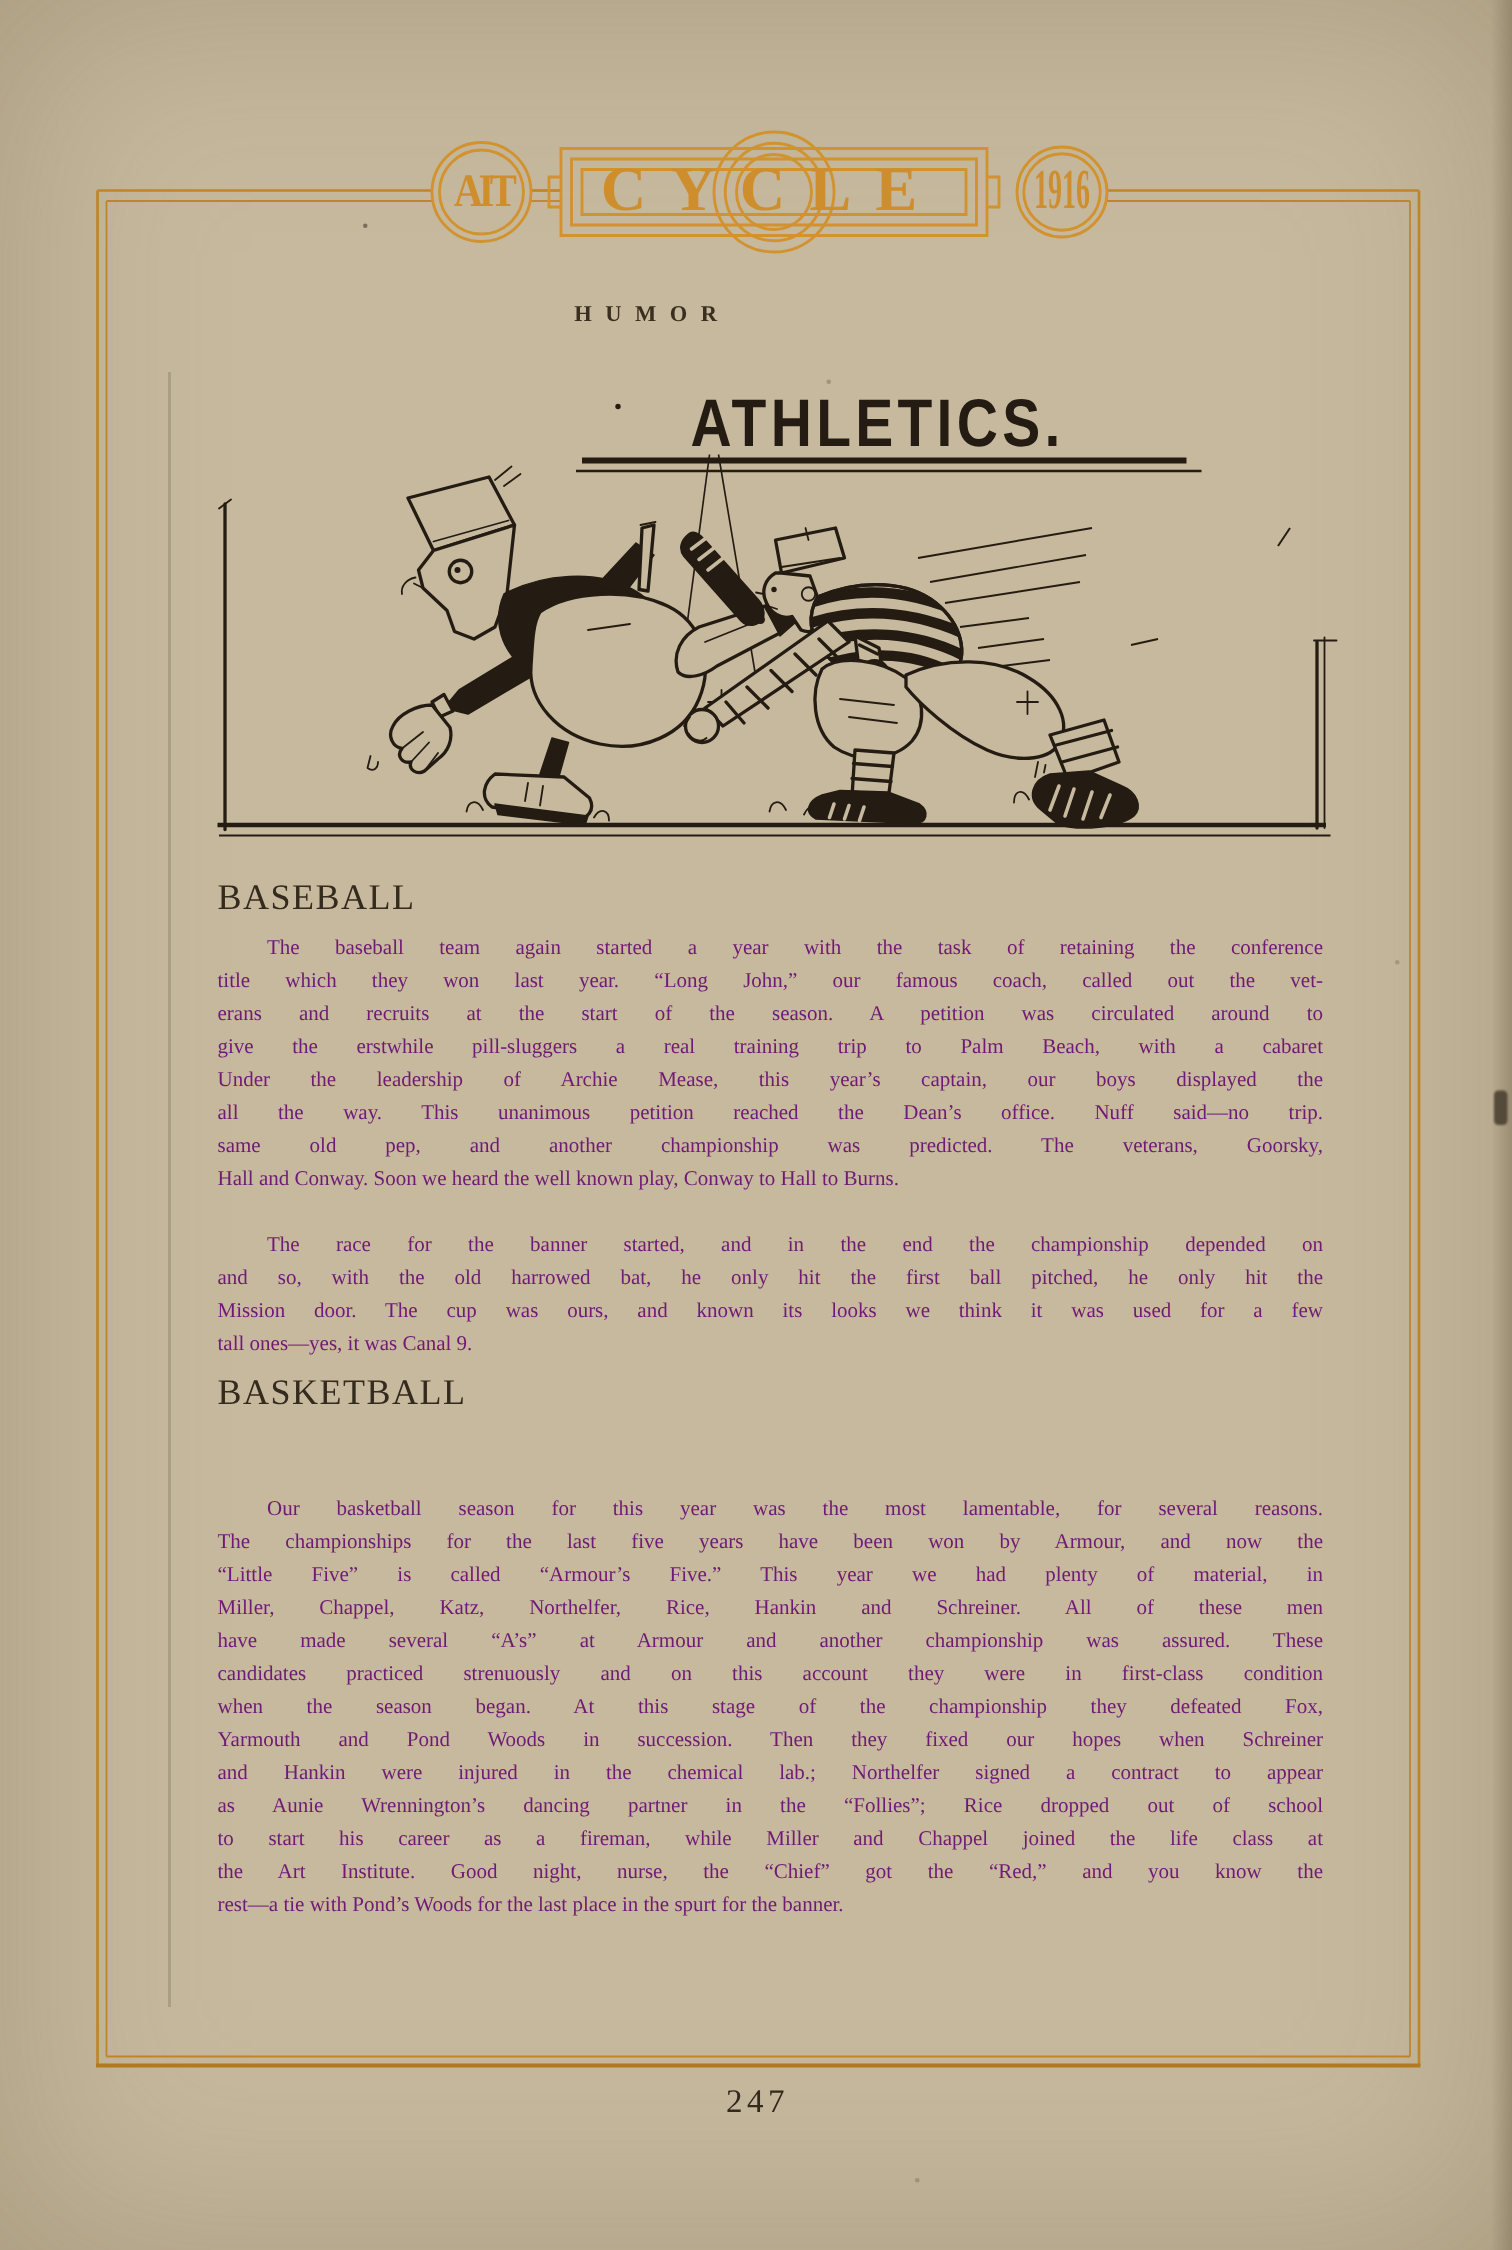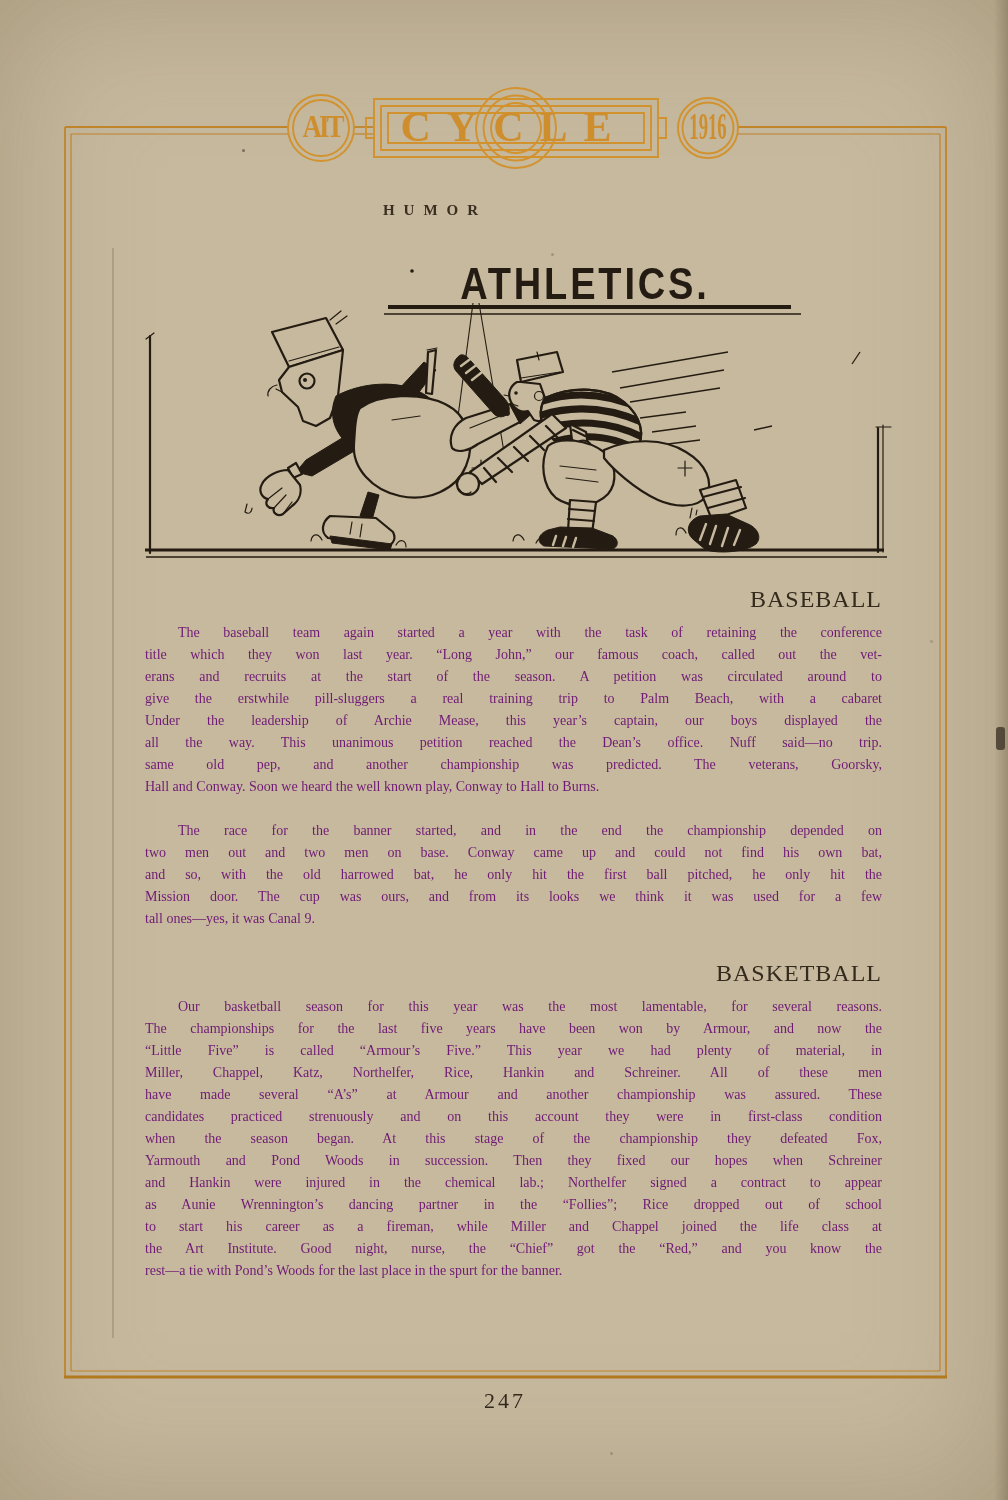--- a/index.html
+++ b/index.html
@@ -26,24 +26,24 @@
   .b-ait{left:278px; top:111px; width:88px; font-size:27px; line-height:32px; letter-spacing:-3px; transform:scaleY(1.15);}
   .b-cycle{left:336px; top:104px; width:340px; font-size:42px; line-height:46px; letter-spacing:16px; text-indent:16px;}
   .b-year{left:663px; top:107px; width:90px; font-size:26px; line-height:40px; transform:scale(0.72,1.45);}
 
   .humor{left:65px; top:202px; width:740px; text-align:center; font-size:15px; font-weight:bold;
          letter-spacing:9px; color:#3a2e20;}
   .athletics{left:380px; top:263px; width:410px; text-align:center; color:#241c12;
              font-family:"Liberation Sans","DejaVu Sans",sans-serif; font-weight:bold;
              font-size:40px; line-height:40px; letter-spacing:3px; transform:scale(0.95,1.12);}
 
-  .heading{left:145px; width:737px; text-align:right; font-size:24px; line-height:26px;
+  .heading{left:145px; width:737px; text-align:left; font-size:24px; line-height:26px;
            letter-spacing:1px; color:#342a1d;}
   .h-baseball{top:586px;}
-  .h-basketball{top:960px;}
+  .h-basketball{top:916px;}
 
   .para{left:145px; width:737px; color:#701a75; font-size:14px;}
   .tline{height:22px; line-height:22px; text-align:justify; text-align-last:justify; text-justify:inter-word; overflow:hidden;}
   .tline.last{text-align-last:left;}
   .tline.indent{padding-left:33px;}
   .p1{top:622px;} .p2{top:820px;} .p3{top:996px;}
 
   .pagenum{left:65px; top:1388px; width:880px; text-align:center; font-size:22px;
            letter-spacing:3px; color:#33291c;}
 
@@ -239,23 +239,22 @@
       <div class="tline">title which they won last year.  “Long John,” our famous coach, called out the vet-</div>
       <div class="tline">erans and recruits at the start of the season.  A petition was circulated around to</div>
       <div class="tline">give the erstwhile pill-sluggers a real training trip to Palm Beach, with a cabaret</div>
       <div class="tline">Under the leadership of Archie Mease, this year’s captain, our boys displayed the</div>
       <div class="tline">all the way.  This unanimous petition reached the Dean’s office.  Nuff said—no trip.</div>
       <div class="tline">same old pep, and another championship was predicted.  The veterans, Goorsky,</div>
       <div class="tline last">Hall and Conway.  Soon we heard the well known play, Conway to Hall to Burns.</div>
     </div>
   <div class="para p2 abs">
       <div class="tline indent">The race for the banner started, and in the end the championship depended on</div>
-      <div class="tline">two men out and two men on base.  Conway came up and could not find his own bat,</div>
       <div class="tline">and so, with the old harrowed bat, he only hit the first ball pitched, he only hit the</div>
-      <div class="tline">Mission door.  The cup was ours, and from its looks we think it was used for a few</div>
+      <div class="tline">Mission door.  The cup was ours, and known its looks we think it was used for a few</div>
       <div class="tline last">tall ones—yes, it was Canal 9.</div>
     </div>
 
   <div class="heading h-basketball abs">BASKETBALL</div>
   <div class="para p3 abs">
       <div class="tline indent">Our basketball season for this year was the most lamentable, for several reasons.</div>
       <div class="tline">The championships for the last five years have been won by Armour, and now the</div>
       <div class="tline">“Little Five” is called “Armour’s Five.”  This year we had plenty of material, in</div>
       <div class="tline">Miller, Chappel, Katz, Northelfer, Rice, Hankin and Schreiner.  All of these men</div>
       <div class="tline">have made several “A’s” at Armour and another championship was assured.  These</div>

